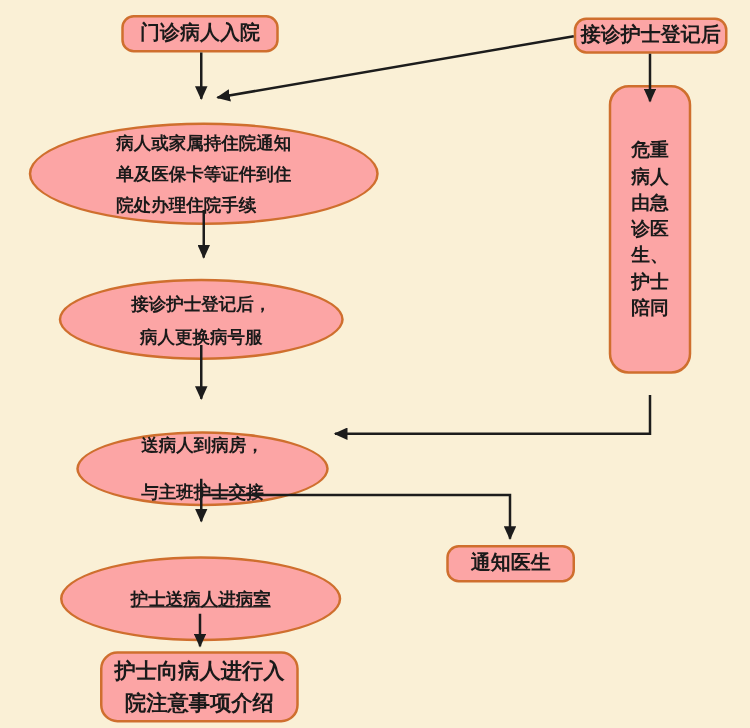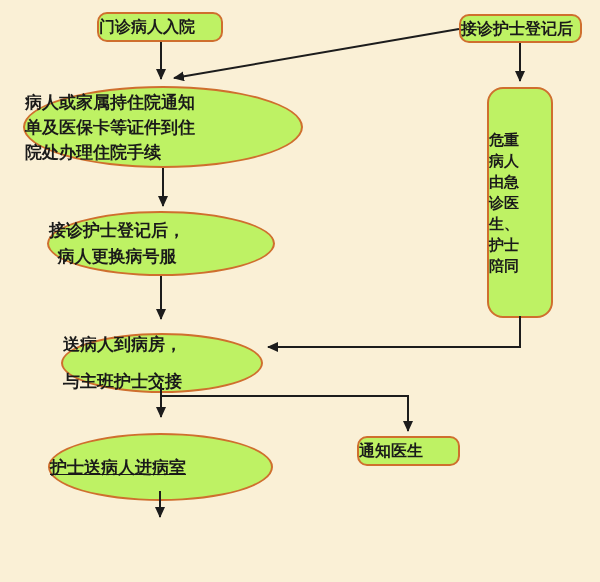--- a/index.html
+++ b/index.html
@@ -11,38 +11,38 @@
     position: relative;
     width: 600px;
     height: 582px;
     background: #faf0d6;
     overflow: hidden;
   }
   .node {
     position: absolute;
     box-sizing: border-box;
     border: 2px solid #cf6f2e;
-    background: #bef264;
+    background: #fca5a5;
     color: #1a1a1a;
     display: flex;
     align-items: center;
-    justify-content: flex-start;
+    justify-content: center;
     text-align: center;
     font-weight: 600;
     white-space: pre-line;
     z-index: 2;
   }
   .rect    { border-radius: 10px; font-size: 16px; line-height: 20px; }
-  .ellipse { border-radius: 50%;  font-size: 17px; line-height: 25px; }
+  .ellipse { border-radius: 50%;  font-size: 14px; line-height: 25px; margin-top: 12px; }
 
   #node-outpatient   { left: 97px;  top: 12px;  width: 126px; height: 30px; }
   #node-emergency    { left: 459px; top: 14px;  width: 123px; height: 29px; }
   #ellipse-procedure { left: 23px;  top: 86px;  width: 280px; height: 82px; }
   #ellipse-procedure .inner { text-align: left; }
-  #node-critical     { left: 487px; top: 87px;  width: 66px;  height: 231px;
+  #node-critical     { left: 487px; top: 68px;  width: 66px;  height: 231px;
                        border-radius: 16px; font-size: 15px; line-height: 21px; }
   #ellipse-register  { left: 47px;  top: 211px; width: 228px; height: 65px; line-height: 26px; }
   #ellipse-to-ward   { left: 61px;  top: 333px; width: 202px; height: 60px; line-height: 37px; }
   #ellipse-to-room   { left: 48px;  top: 433px; width: 225px; height: 68px; text-decoration: underline; }
   #node-notify       { left: 357px; top: 436px; width: 103px; height: 30px; border-radius: 10px; }
   #node-intro        { left: 80px;  top: 521px; width: 159px; height: 57px;
                        border-radius: 14px; font-size: 17px; line-height: 26px; }
 
   #arrow-layer {
     position: absolute;
@@ -97,20 +97,24 @@
   </div>
 
   <div class="node ellipse" id="ellipse-to-room">
     <span class="inner">护士送病人进病室</span>
   </div>
 
   <div class="node rect" id="node-notify">
     <span class="inner">通知医生</span>
   </div>
 
+  <div class="node rect" id="node-intro">
+    <span class="inner">护士向病人进行入
+院注意事项介绍</span>
+  </div>
 
   <svg id="arrow-layer" viewBox="0 0 600 582" xmlns="http://www.w3.org/2000/svg">
     <defs>
       <marker id="ah" markerUnits="userSpaceOnUse" markerWidth="12" markerHeight="10" refX="10" refY="5" orient="auto">
         <path d="M0,0 L11,5 L0,10 Z" fill="#1c1c1c"></path>
       </marker>
     </defs>
     <line x1="161" y1="42" x2="161" y2="79" marker-end="url(#ah)"></line>
     <line x1="459" y1="29" x2="174" y2="78" marker-end="url(#ah)"></line>
     <line x1="520" y1="43" x2="520" y2="81" marker-end="url(#ah)"></line>

